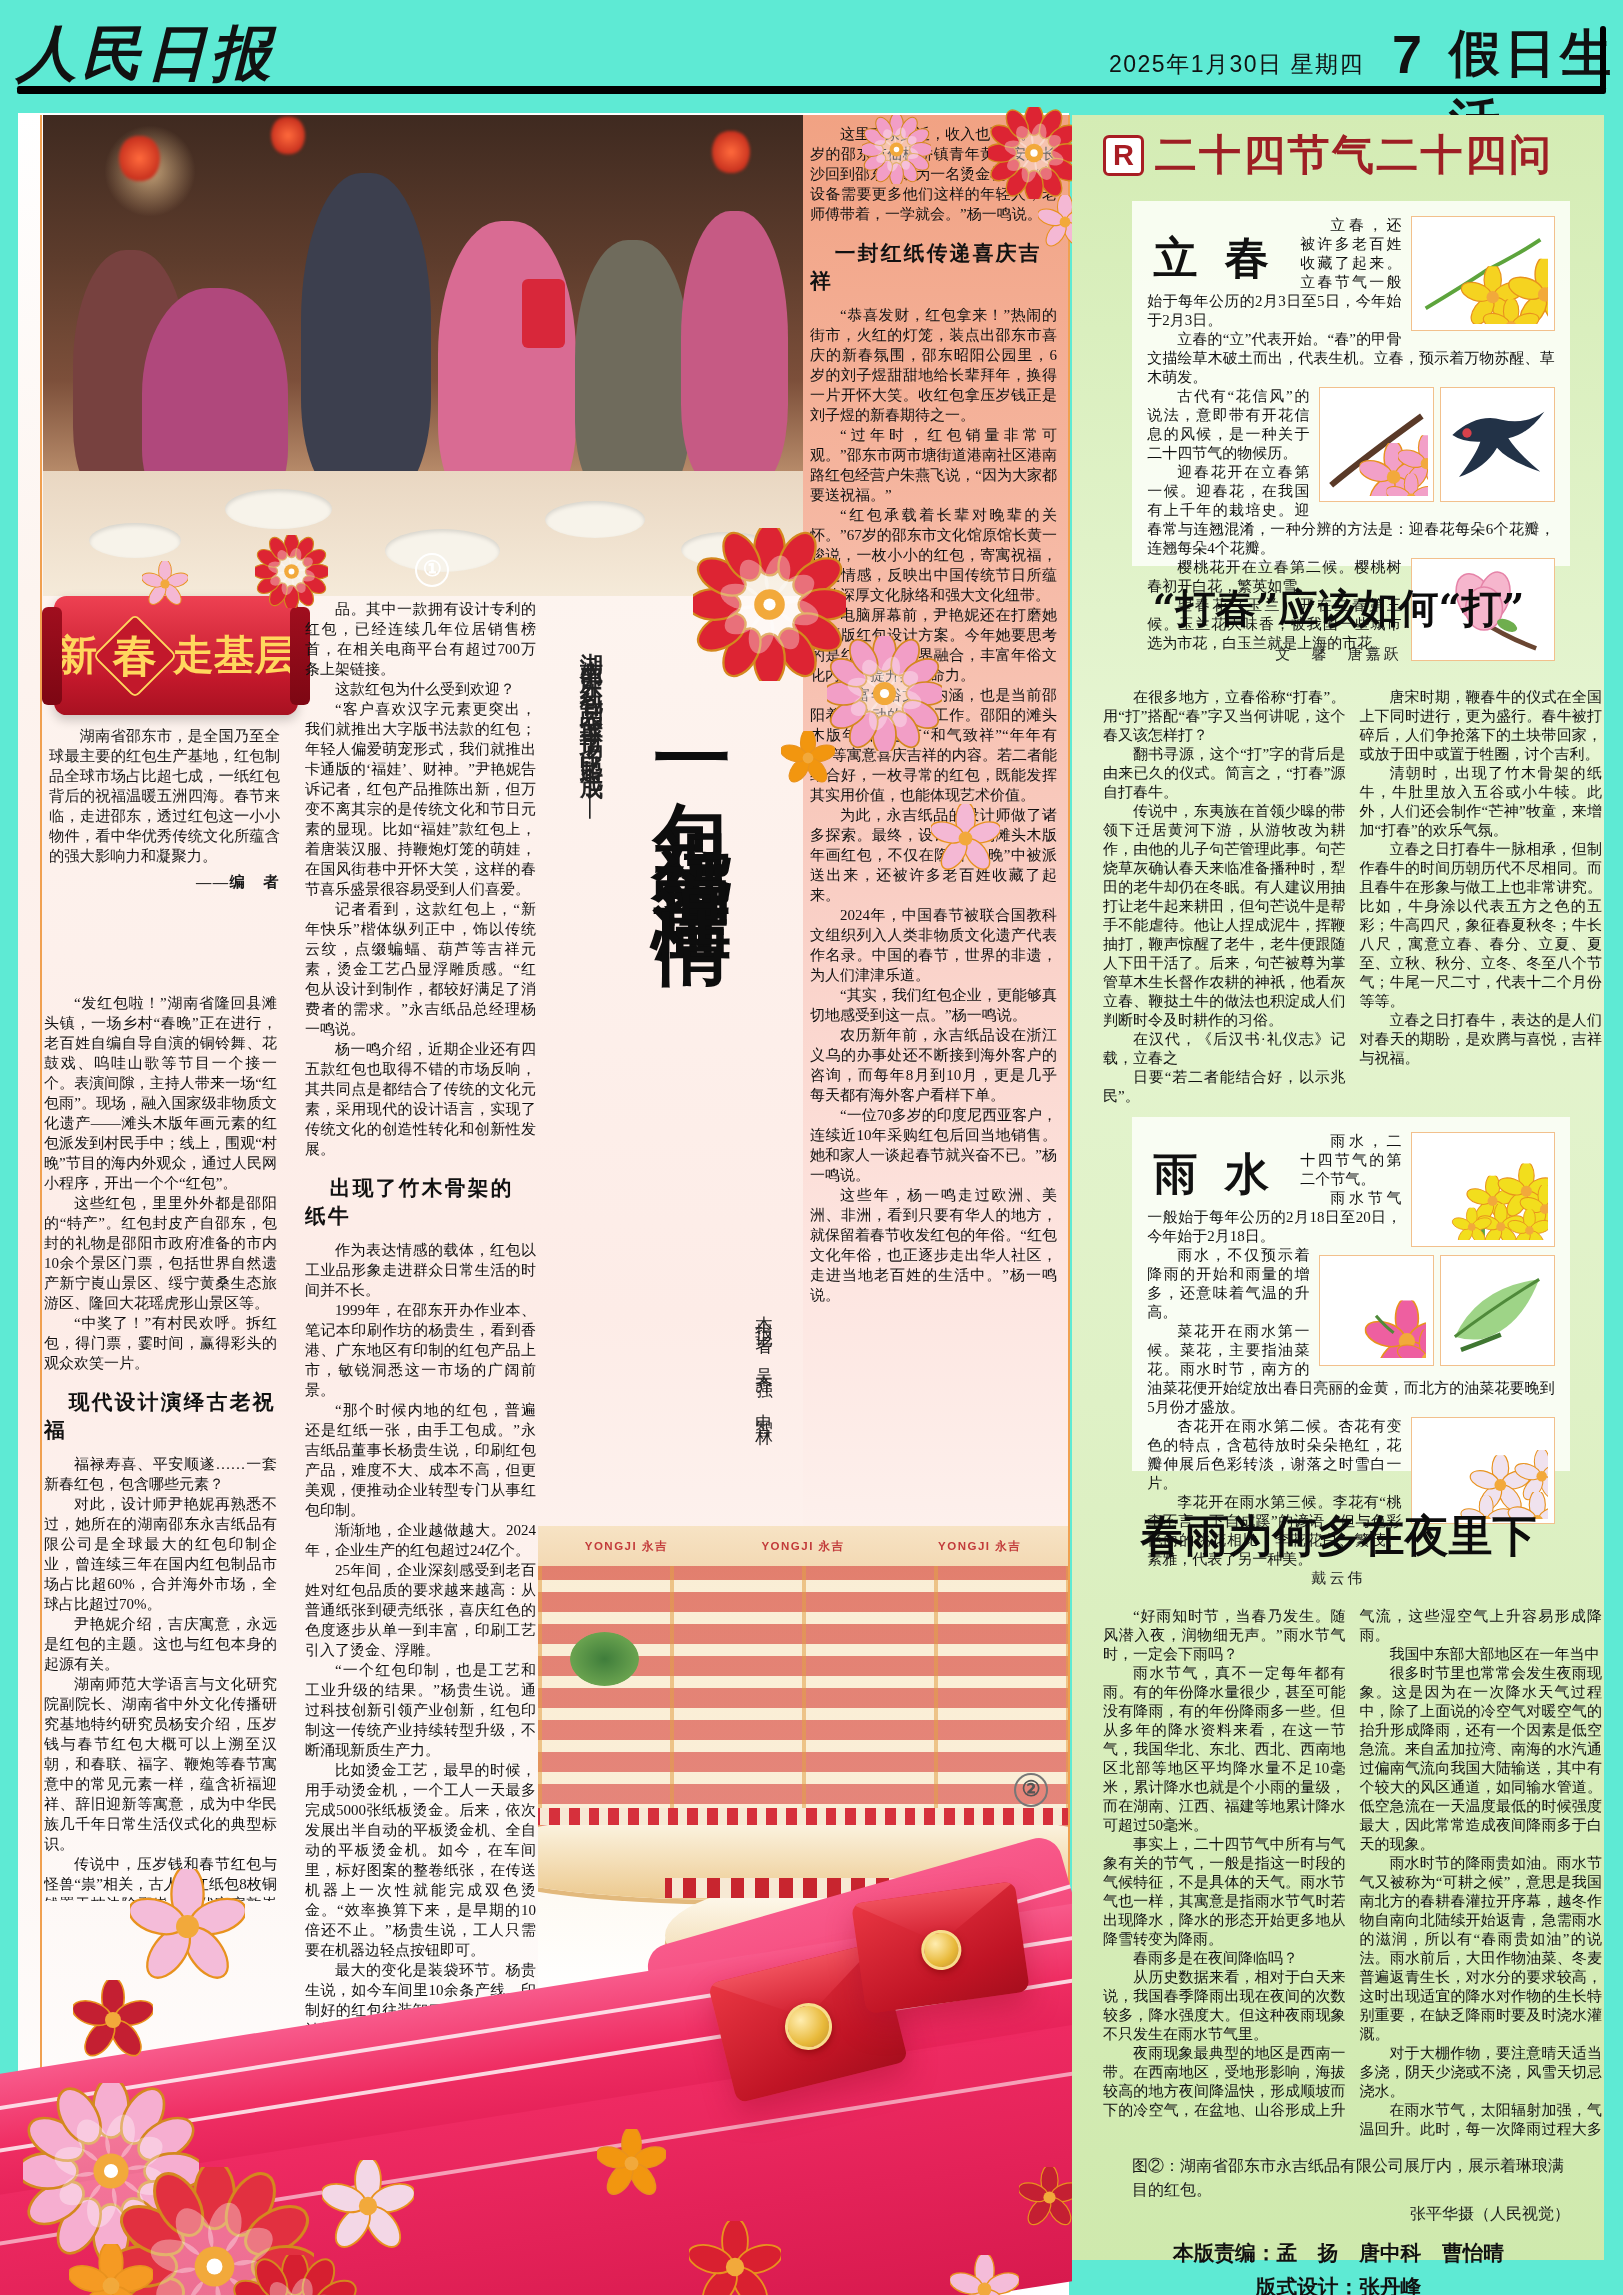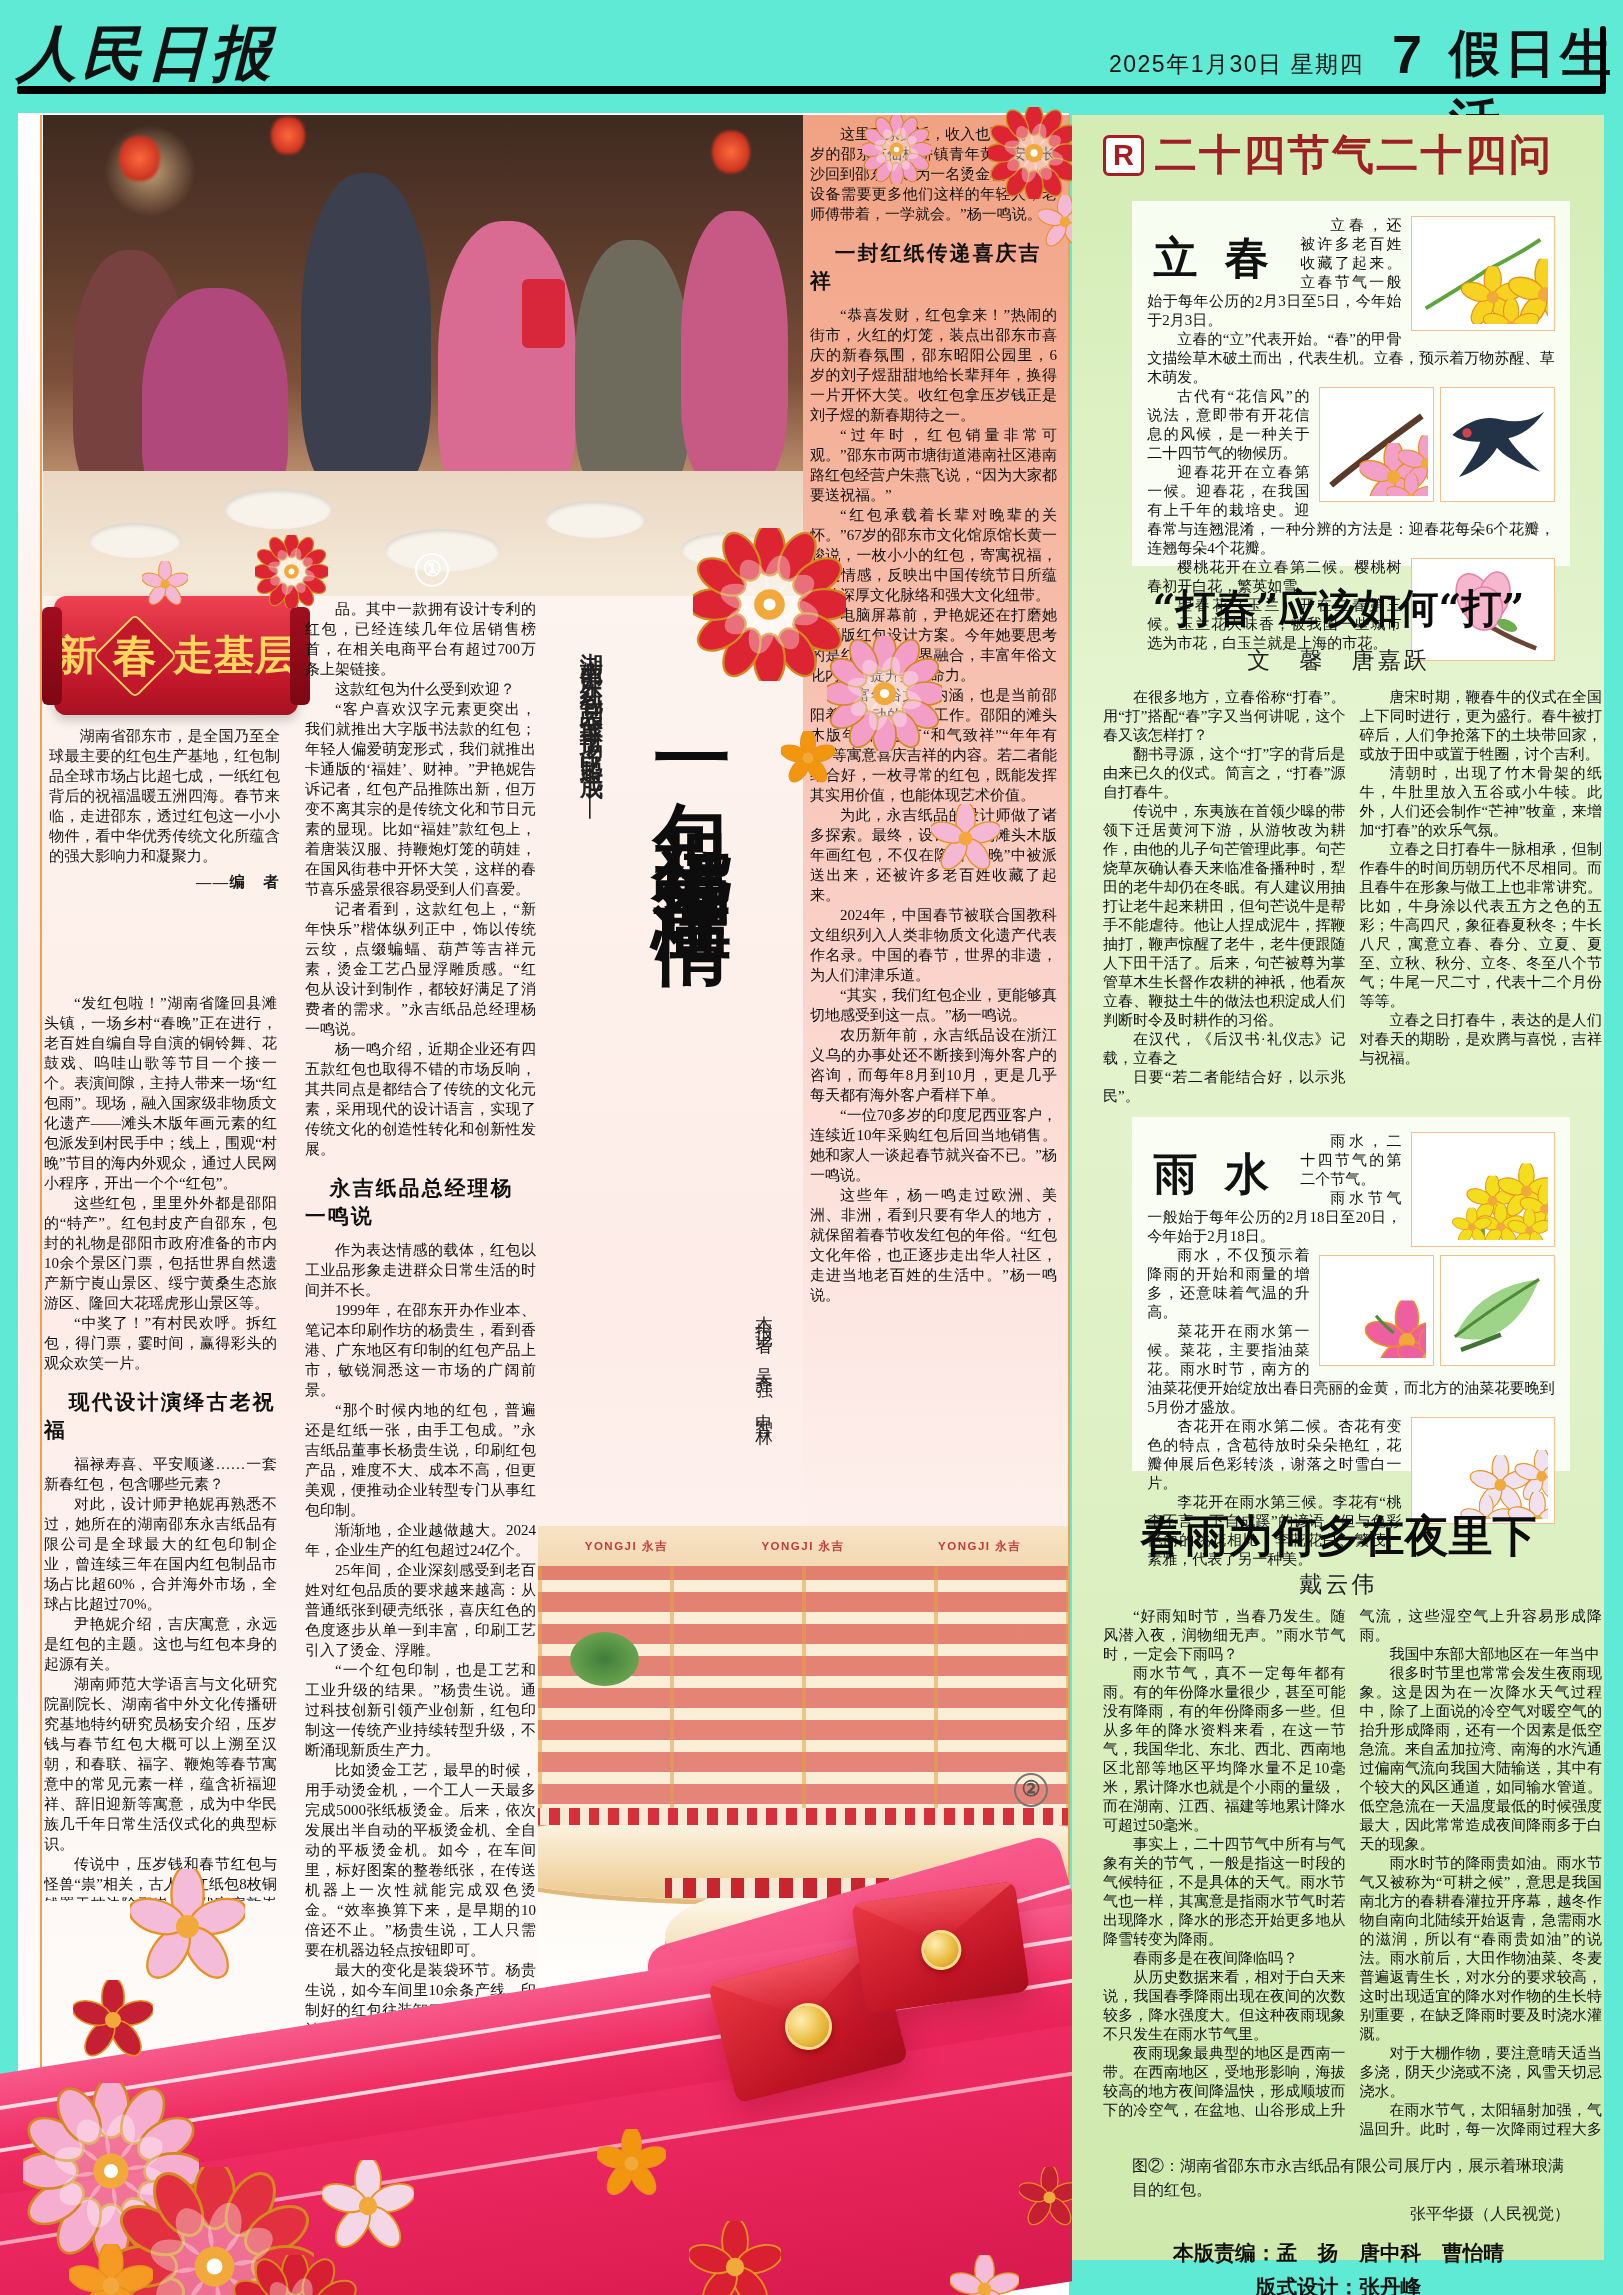--- a/index.html
+++ b/index.html
@@ -114,21 +114,21 @@
             padding:15.3px 15.3px 9.2px; font-size:15px; line-height:19px; }
   .jq-box p { margin:0; text-indent:2em; text-align:justify; }
   .jq-hanzi-title { float:left; width:153px; padding:32px 0 20px; font-family:"Liberation Sans",sans-serif;
             font-weight:bold; font-size:44px; letter-spacing:27.6px; text-indent:6.1px; white-space:nowrap; }
   .tile { background:#fff; border:1.5px solid #f2c08c; display:flex; align-items:center; justify-content:center; overflow:hidden; }
   .tile-r { float:right; clear:right; margin:0 0 7.7px 9.2px; }
   .tile-duo { float:right; clear:right; margin:0 0 7.7px 9.2px; display:flex; gap:6.1px; }
 
   .jq-art-title { position:absolute; left:31px; width:471px; text-align:center; font-family:"DejaVu Serif",serif;
        font-weight:900; color:#0c0c0c; }
-  .jq-art-by { position:absolute; left:31px; width:471px; text-align:center; font-size:23px; letter-spacing:3.1px; color:#222; }
+  .jq-art-by { position:absolute; left:31px; width:471px; text-align:center; font-size:15px; letter-spacing:3.1px; color:#222; }
   .jq-cols { position:absolute; left:31px; width:499px; column-count:2; column-gap:13.8px;
        font-size:15px; line-height:19px; text-align:justify; overflow:hidden; }
   .jq-cols p { margin:0; text-indent:2em; }
 
   .jq-caps { position:absolute; left:60px; width:438px; font-size:16px; line-height:24px; color:#1a1a1a; }
   .capline { display:flex; justify-content:space-between; gap:7.7px; }
   .credit { white-space:nowrap; }
   .credit-r { text-align:right; }
   .jq-foot { position:absolute; left:31px; width:471px; text-align:center; font-family:"Liberation Sans",sans-serif;
        font-weight:bold; font-size:20.7px; line-height:34px; color:#111; }
@@ -289,21 +289,21 @@
     <p>传说中，压岁钱和春节红包与怪兽“祟”相关，古人以红纸包8枚铜钱置于枕边除邪祟。清代富察敦崇在《燕京岁时记》中写道：“以彩绳穿钱，编作龙形，置于床脚，谓之压岁钱。”后来，红色成为穿币线绳的主色调。近代币形变化，穿币红线逐渐变成红包。</p>
 
   </div>
 
   <div class="abs fcol col2">
     <p>品。其中一款拥有设计专利的红包，已经连续几年位居销售榜首，在相关电商平台有超过700万条上架链接。</p>
     <p>这款红包为什么受到欢迎？</p>
     <p>“客户喜欢汉字元素更突出，我们就推出大字版书法款的红包；年轻人偏爱萌宠形式，我们就推出卡通版的‘福娃’、财神。”尹艳妮告诉记者，红包产品推陈出新，但万变不离其宗的是传统文化和节日元素的显现。比如“福娃”款红包上，着唐装汉服、持鞭炮灯笼的萌娃，在国风街巷中开怀大笑，这样的春节喜乐盛景很容易受到人们喜爱。</p>
     <p>记者看到，这款红包上，“新年快乐”楷体纵列正中，饰以传统云纹，点缀蝙蝠、葫芦等吉祥元素，烫金工艺凸显浮雕质感。“红包从设计到制作，都较好满足了消费者的需求。”永吉纸品总经理杨一鸣说。</p>
     <p>杨一鸣介绍，近期企业还有四五款红包也取得不错的市场反响，其共同点是都结合了传统的文化元素，采用现代的设计语言，实现了传统文化的创造性转化和创新性发展。</p>
-    <div class="fsub">永吉纸品总经理杨一鸣说</div>
+    <div class="fsub">出现了竹木骨架的纸牛</div>
     <p>作为表达情感的载体，红包以工业品形象走进群众日常生活的时间并不长。</p>
     <p>1999年，在邵东开办作业本、笔记本印刷作坊的杨贵生，看到香港、广东地区有印制的红包产品上市，敏锐洞悉这一市场的广阔前景。</p>
     <p>“那个时候内地的红包，普遍还是红纸一张，由手工包成。”永吉纸品董事长杨贵生说，印刷红包产品，难度不大、成本不高，但更美观，便推动企业转型专门从事红包印制。</p>
     <p>渐渐地，企业越做越大。2024年，企业生产的红包超过24亿个。</p>
     <p>25年间，企业深刻感受到老百姓对红包品质的要求越来越高：从普通纸张到硬壳纸张，喜庆红色的色度逐步从单一到丰富，印刷工艺引入了烫金、浮雕。</p>
     <p>“一个红包印制，也是工艺和工业升级的结果。”杨贵生说。通过科技创新引领产业创新，红包印制这一传统产业持续转型升级，不断涌现新质生产力。</p>
     <p>比如烫金工艺，最早的时候，用手动烫金机，一个工人一天最多完成5000张纸板烫金。后来，依次发展出半自动的平板烫金机、全自动的平板烫金机。如今，在车间里，标好图案的整卷纸张，在传送机器上一次性就能完成双色烫金。“效率换算下来，是早期的10倍还不止。”杨贵生说，工人只需要在机器边轻点按钮即可。</p>
     <p>最大的变化是装袋环节。杨贵生说，如今车间里10余条产线，印制好的红包往装卸口一摆放，便能被机器“秒”装入袋，“现在10余条产线20多个工人实现的产能，换作以前500人也达不到。”</p>
     <p>红包产业的蓬勃兴盛，也带来就业。湖南益阳人陈楚华原来在广东打工，八九年前，其丈夫姚文辉被永吉纸品看中，招聘回来担任公司设备管护技术人员，她也回湘就业。现如今，夫妇俩不仅能陪伴正在邵东上高中的孩子，回老家探亲也不过几小时车程。</p>
 

